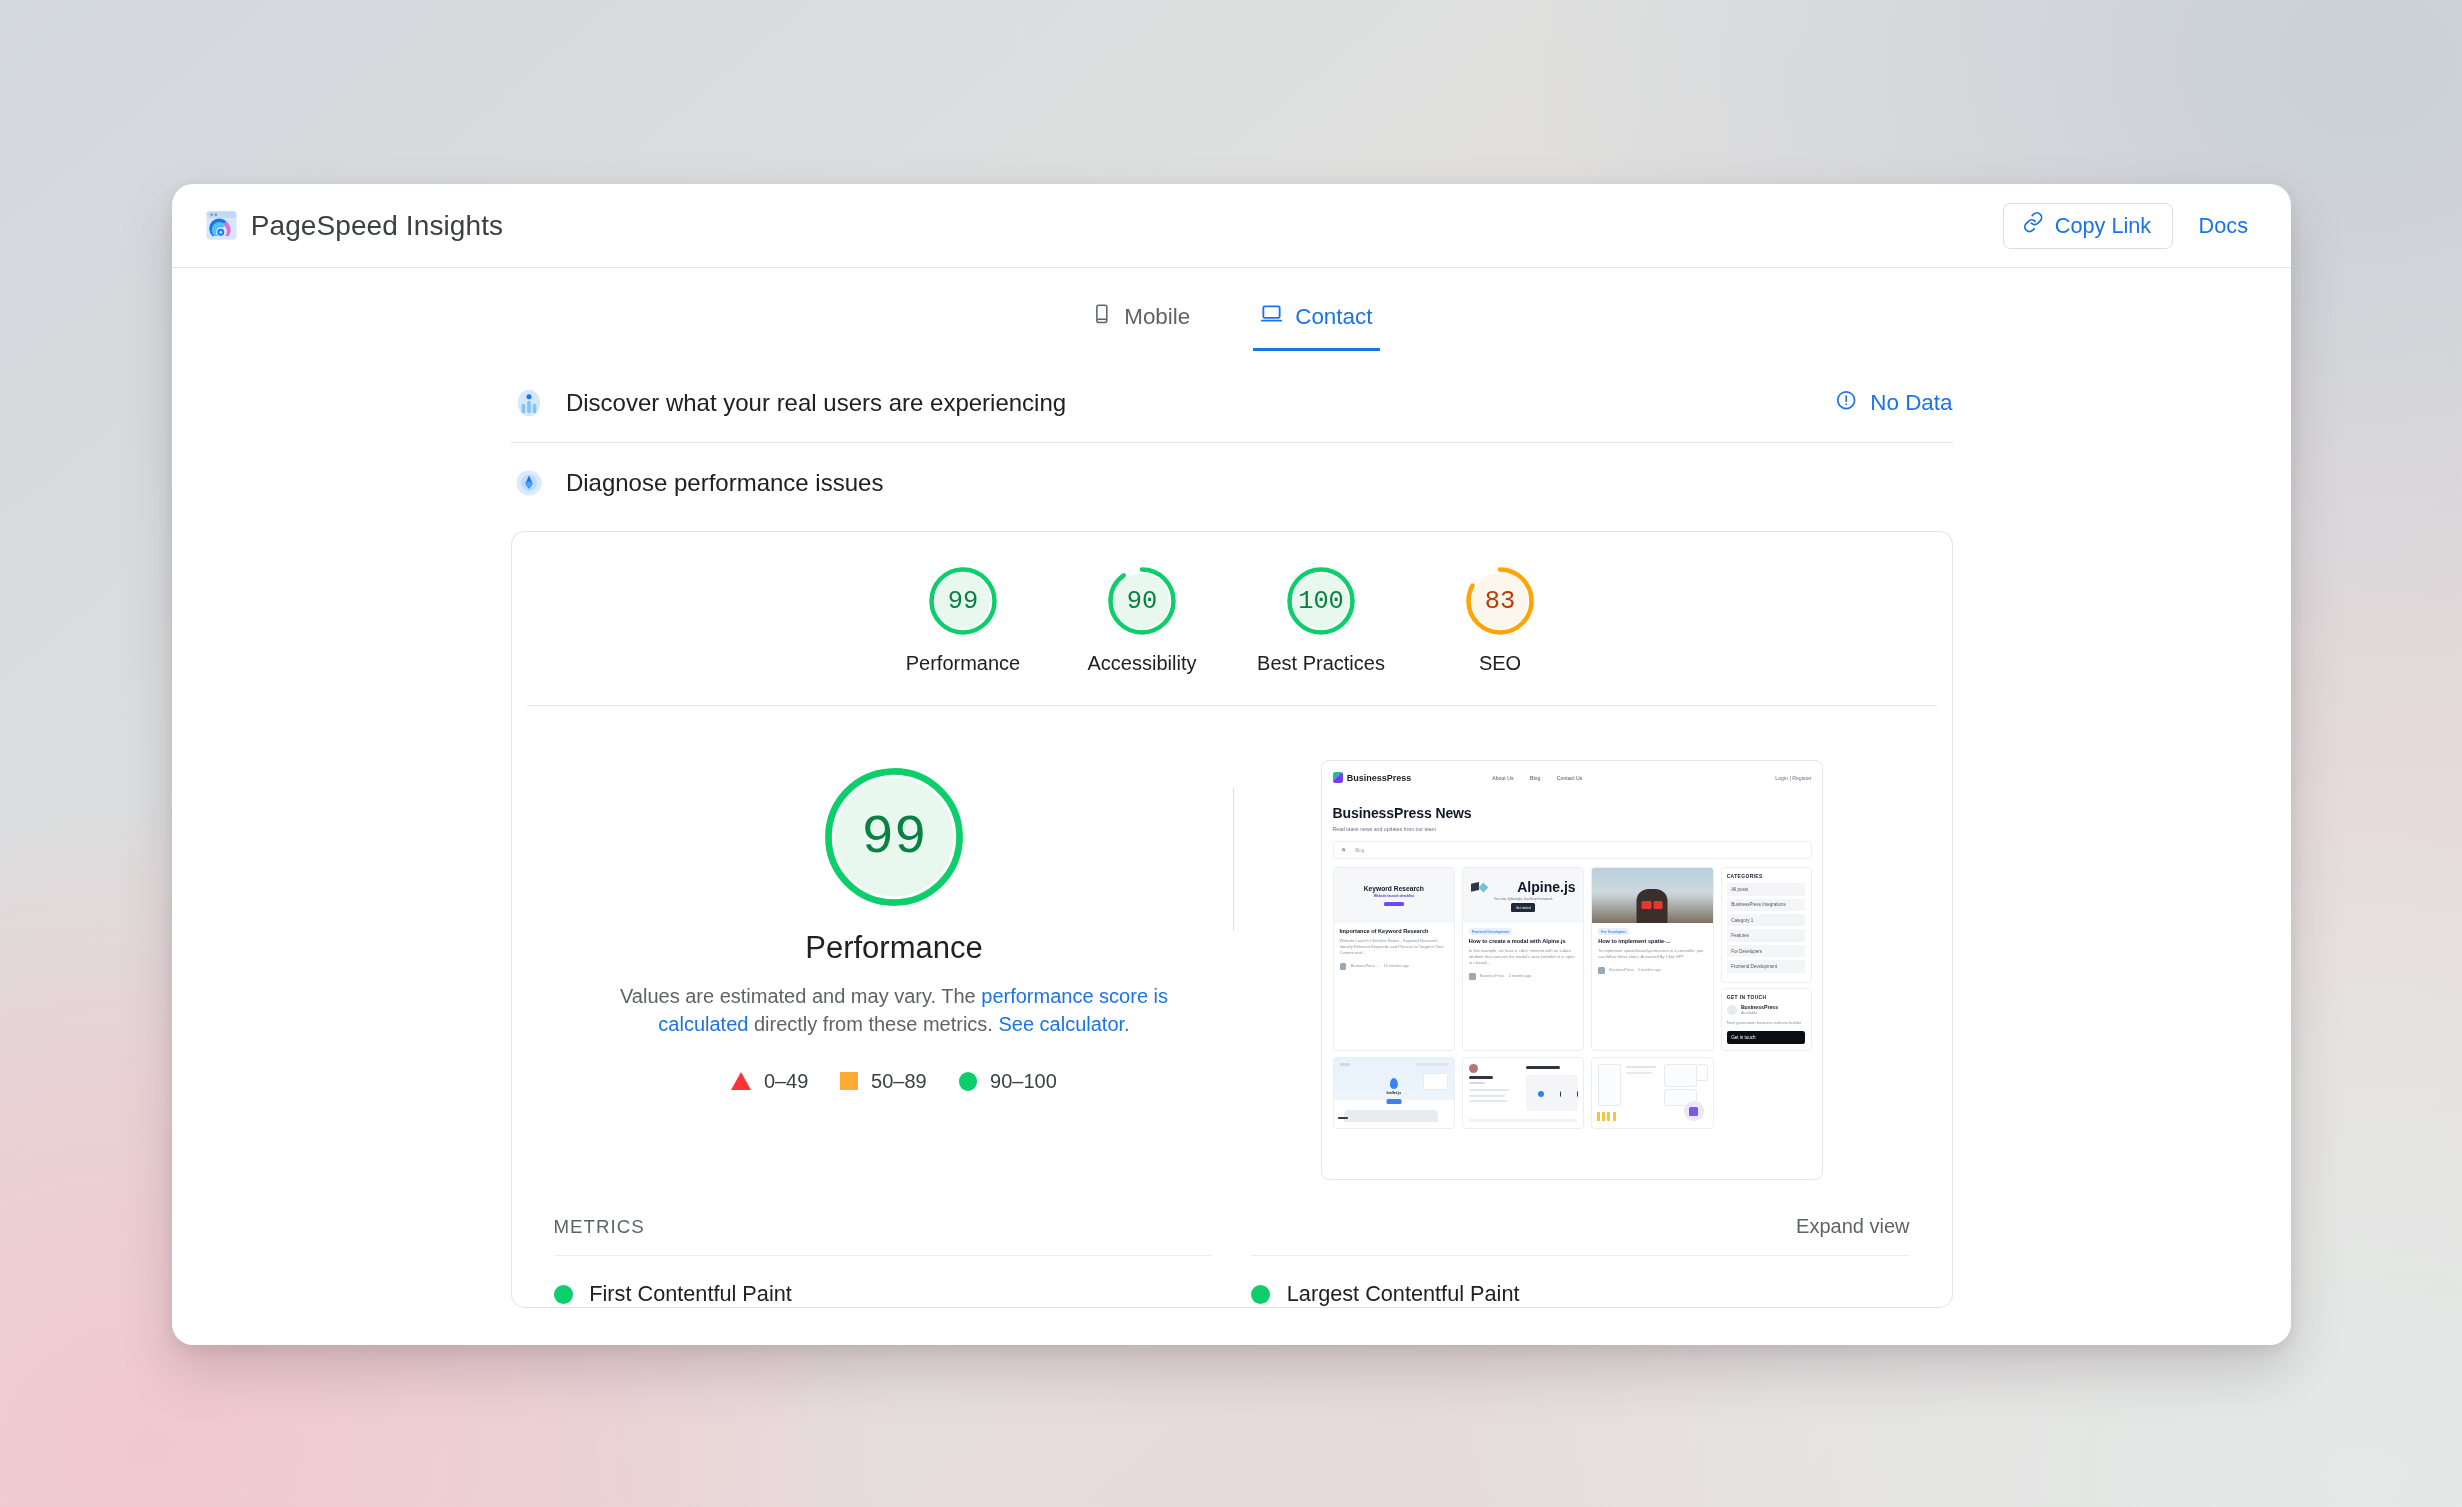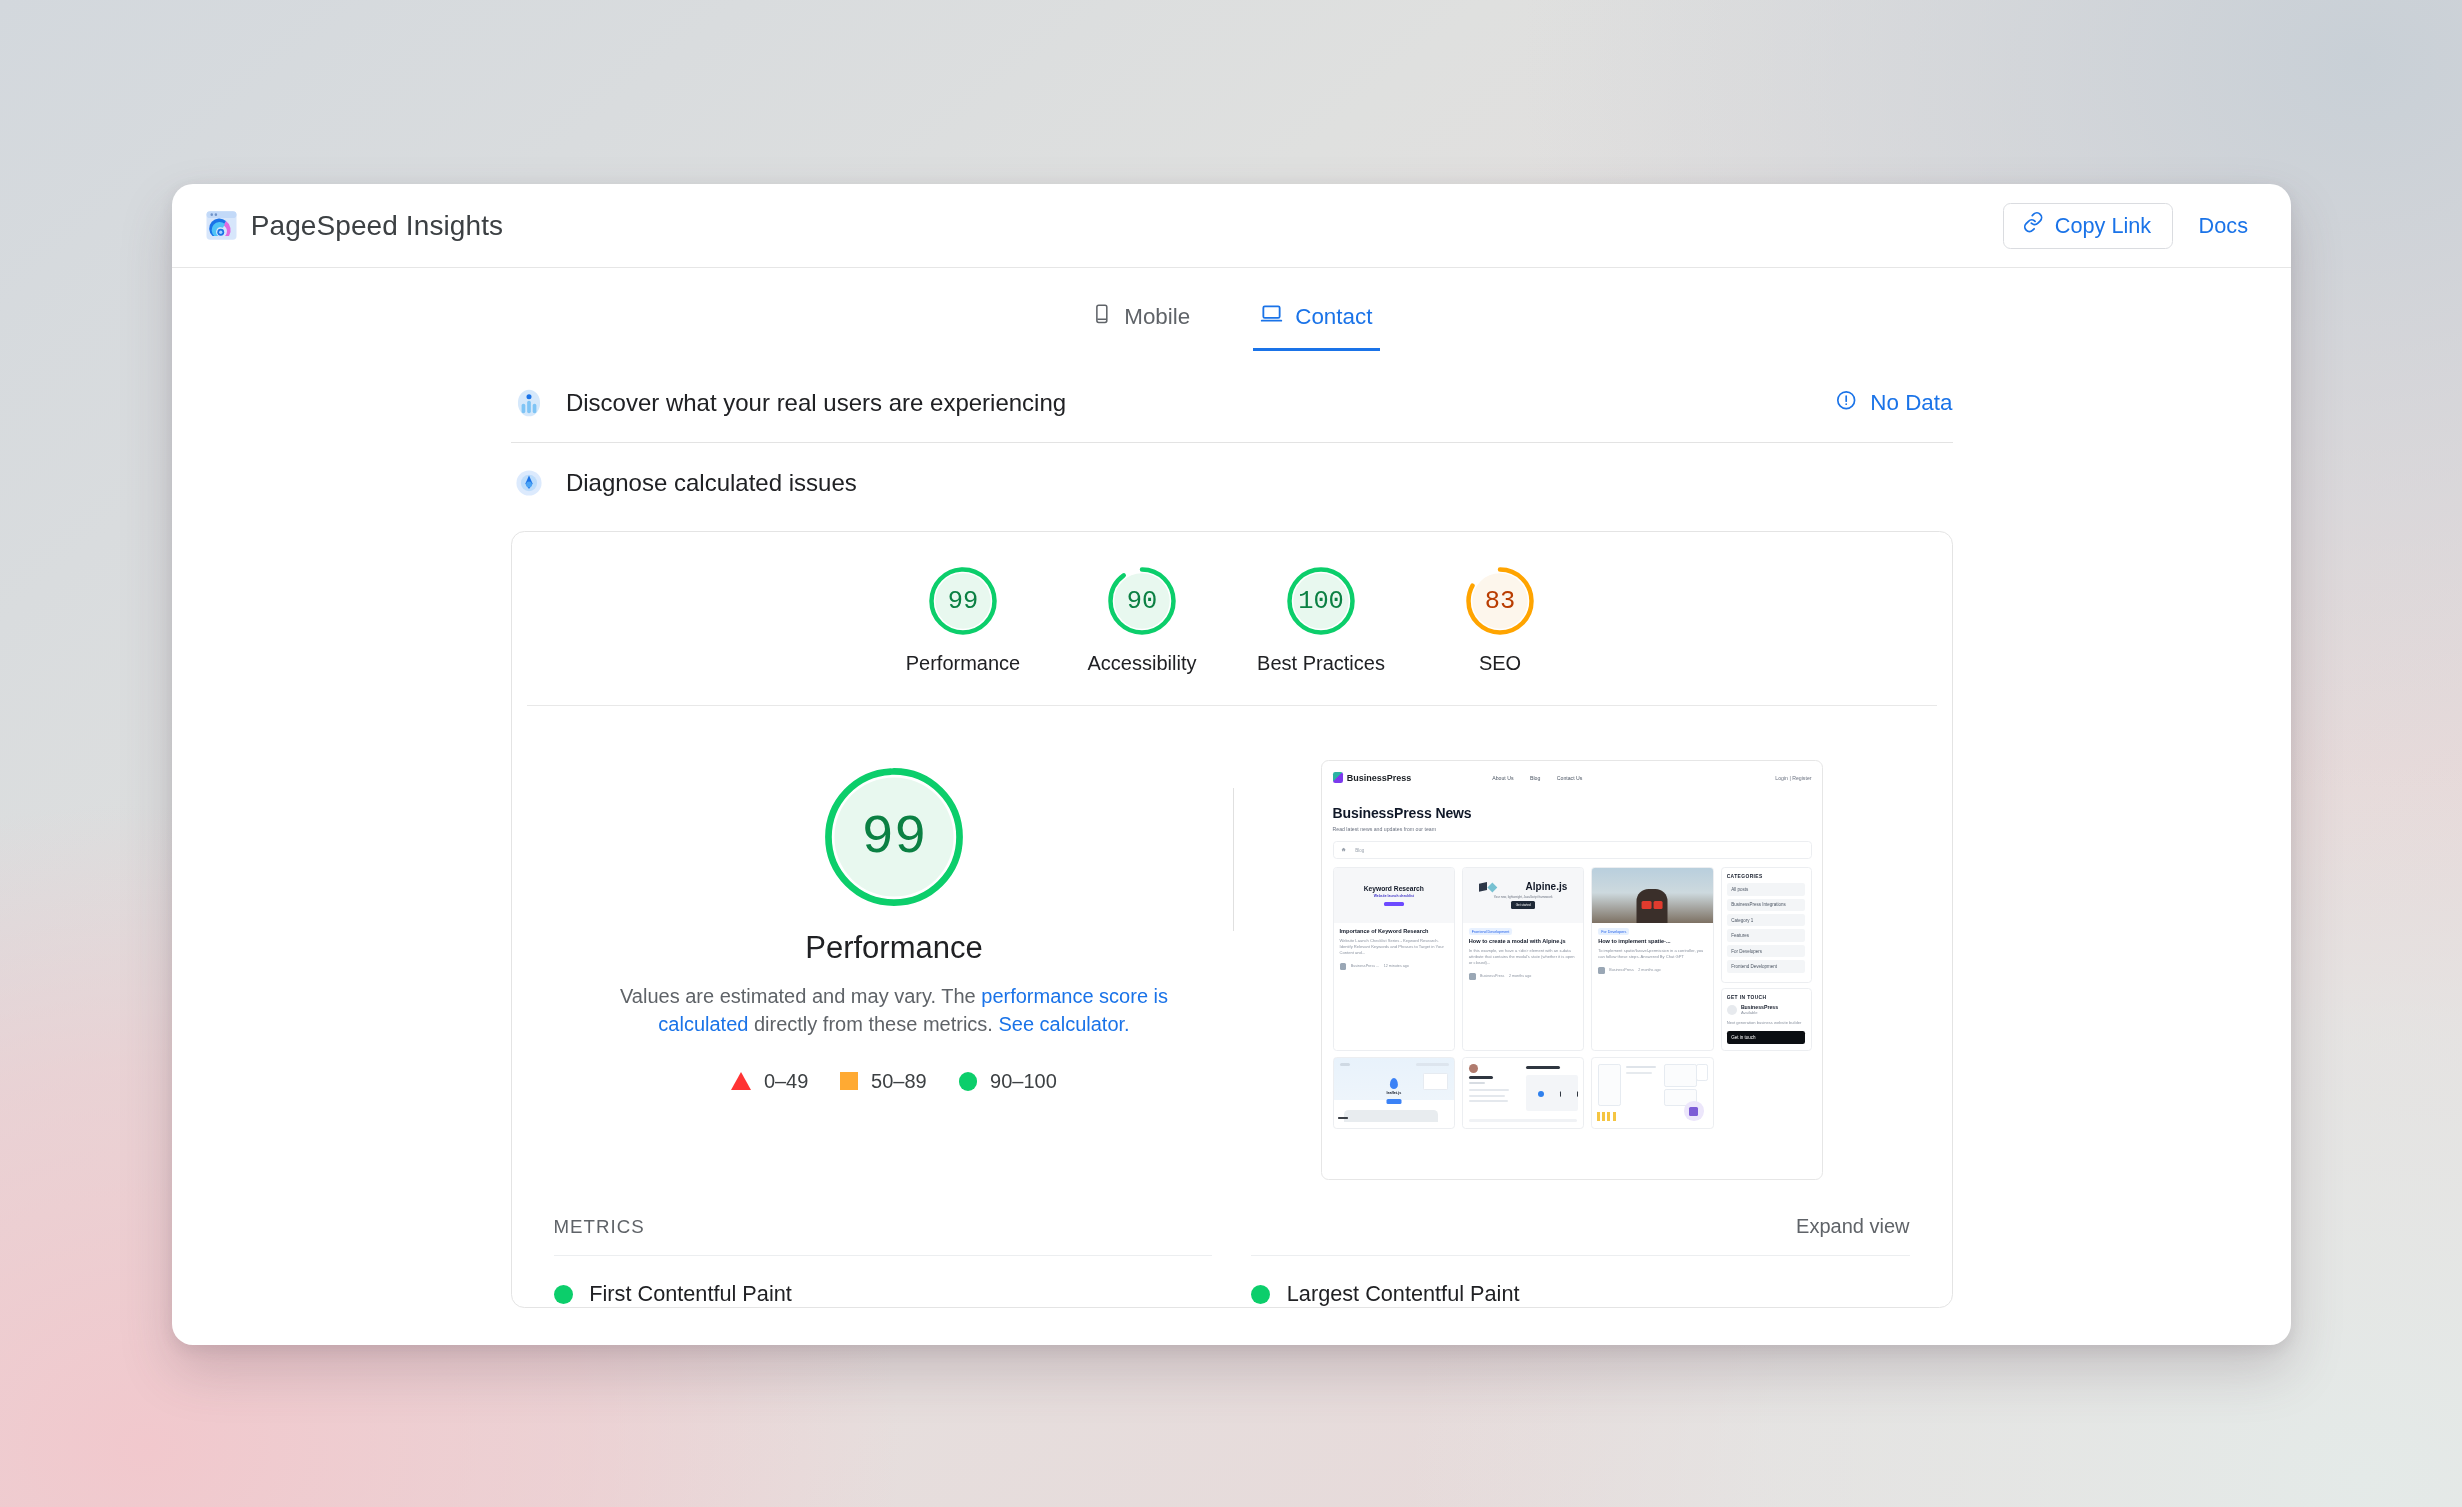--- a/index.html
+++ b/index.html
@@ -381,21 +381,21 @@
 
     <div class="section-row" id="section-lab">
       <span class="section-icon-wrap">
         <svg width="34" height="34" viewBox="0 0 46 46">
           <circle cx="23" cy="23" r="17" fill="#dceafd"></circle>
           <circle cx="23" cy="23" r="11" fill="#bcdcfb"></circle>
           <path d="M23 13 L28 24 L23 31 L18 24 Z" fill="#1a73e8"></path>
           <circle cx="23" cy="25" r="4" fill="#4aa3f5"></circle>
         </svg>
       </span>
-      <span class="section-title">Diagnose calculated issues</span>
+      <span class="section-title">Diagnose performance issues</span>
     </div>
 
     <div id="results-card">
 
       <div id="gauges-strip">
 
         <div class="gauge-item">
           <div class="gauge-ring">
             <svg width="72" height="72" viewBox="0 0 96 96">
               <circle cx="48" cy="48" r="37" fill="#e8f8ef"></circle>
@@ -521,21 +521,21 @@
                       <span>12 minutes ago</span>
                     </div>
                   </div>
                 </div>
 
                 <div class="th-card">
                   <div class="th-card-img" style="flex-direction:column;gap:2.2px;">
                     <div style="display:flex;align-items:center;gap:2.2px;">
                       <span style="display:inline-block;width:7.5px;height:7.5px;background:#2d3748;transform:skewY(-12deg);"></span>
                       <span style="display:inline-block;width:6.7px;height:6.7px;background:#77c1d2;transform:rotate(45deg);"></span>
-                      <span style="font-size:10px;font-weight:bold;color:#111827;margin-left:28px;">Alpine.js</span>
+                      <span style="font-size:14px;font-weight:bold;color:#111827;margin-left:28px;">Alpine.js</span>
                     </div>
                     <div style="font-size:3px;color:#6b7280;">Your new, lightweight, JavaScript framework</div>
                     <div style="background:#1f2937;color:#fff;font-size:3px;padding:2.2px 4.5px;border-radius:1.5px;">Get started</div>
                   </div>
                   <div class="th-card-body">
                     <span class="th-tag">Frontend Development</span>
                     <div class="th-card-title">How to create a modal with Alpine.js</div>
                     <div style="font-size:4.1px;color:#8b93a0;line-height:1.5;">In this example, we have a &lt;div&gt; element with an x-data attribute that contains the modal's state (whether it is open or closed)...</div>
                     <div class="th-meta">
                       <span class="th-avatar"></span>

